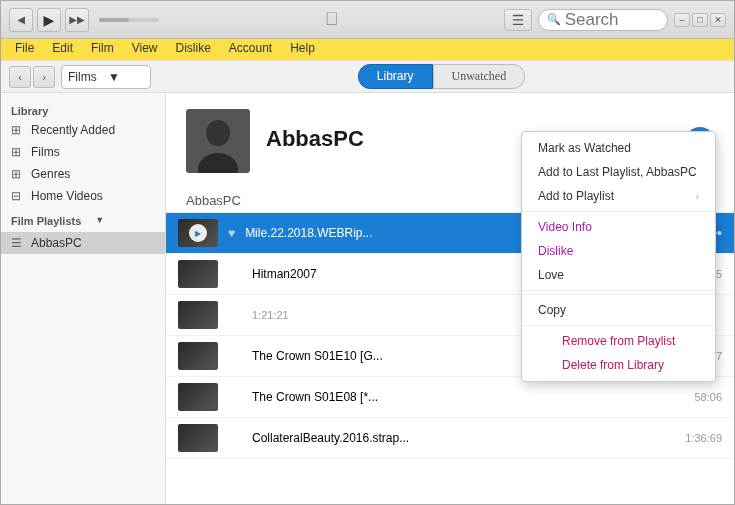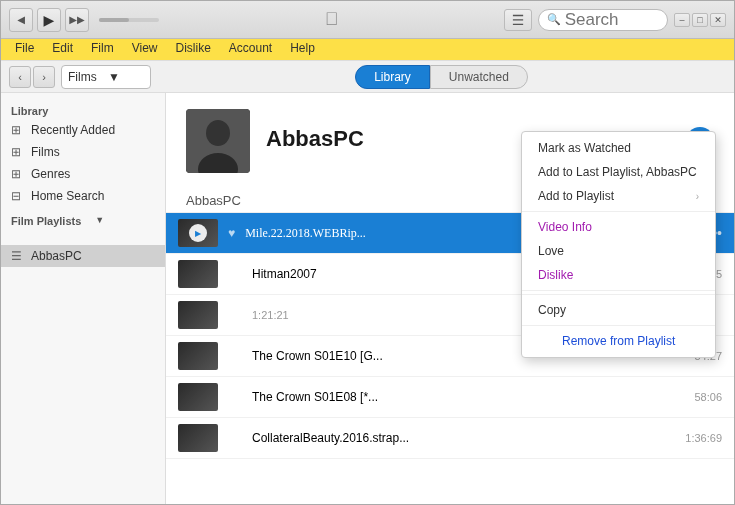--- a/index.html
+++ b/index.html
@@ -233,20 +233,21 @@
       background: #1a7fd4;
       color: #fff;
       border-color: #1565b5;
     }
 
     .tab:first-child {
       border-radius: 12px 0 0 12px;
     }
     .tab:last-child {
       border-radius: 0 12px 12px 0;
+      font-family: Liberation Serif, serif;
     }
 
     
     .main {
       display: flex;
       flex: 1;
       overflow: hidden;
     }
 
     
@@ -283,21 +284,21 @@
     .sidebar-item .icon {
       font-size: 12px;
       color: #666;
       width: 14px;
     }
 
     .sidebar-section-title2 {
       font-size: 11px;
       font-weight: bold;
       color: #555;
-      padding: 8px 10px 18px 10px;
+      padding: 8px 10px 5px 10px;
       display: flex;
       align-items: flex-start;
       gap: 14px;
     }
 
     
     .content {
       flex: 1;
       display: flex;
       flex-direction: column;
@@ -450,21 +451,20 @@
     .track-title {
       flex: 1;
       font-size: 12px;
       white-space: nowrap;
       overflow: hidden;
       text-overflow: ellipsis;
     }
 
     .track-item.active .track-title {
       color: white;
-      font-family: Liberation Serif, serif;
     }
 
     .monitor-icon {
       font-size: 11px;
       color: #ccc;
     }
 
     .track-duration {
       font-size: 11px;
       color: #999;
@@ -504,21 +504,21 @@
       display: flex;
       align-items: center;
       justify-content: space-between;
     }
 
     .ctx-item.blue {
       color: #a21caf;
     }
 
     .ctx-item.red {
-      color: #1d4ed8;
+      color: #be185d;
       padding-left: 40px;
     }
 
     .ctx-separator {
       height: 1px;
       background: #eee;
       margin: 3px 0;
     }
 
     .ctx-chevron {
@@ -606,21 +606,21 @@
           <div class="sidebar-item">
             <span class="icon">⊞</span>
             <span>Films</span>
           </div>
           <div class="sidebar-item">
             <span class="icon">⊞</span>
             <span>Genres</span>
           </div>
           <div class="sidebar-item">
             <span class="icon">⊟</span>
-            <span>Home Search</span>
+            <span>Home Videos</span>
           </div>
         </div>
       <div class="sidebar-section-title2">
         <span>Film Playlists</span>
         <span style="font-size:9px;">▼</span>
       </div>
       <div id="sidebar-playlist-items">
           <div class="sidebar-item active">
             <span class="icon">☰</span>
             <span>AbbasPC</span>
@@ -717,35 +717,38 @@
               <span>Add to Last Playlist, AbbasPC</span>
             </div>
             <div class="ctx-item">
               <span>Add to Playlist</span>
               <span class="ctx-chevron">›</span>
             </div>
             <div class="ctx-separator"></div>
             <div class="ctx-item blue">
               <span>Video Info</span>
             </div>
+            <div class="ctx-item blue">
+              <span>Dislike</span>
+            </div>
             <div class="ctx-item">
               <span>Love</span>
-            </div>
-            <div class="ctx-item blue">
-              <span>Dislike</span>
             </div>
             <div class="ctx-separator"></div>
             <div class="ctx-separator"></div>
             <div class="ctx-item">
               <span>Copy</span>
             </div>
             <div class="ctx-separator"></div>
             <div class="ctx-item red">
               <span>Remove from Playlist</span>
             </div>
+            <div class="ctx-item red">
+              <span>Delete from Library</span>
+            </div>
           </div>
       </div>
 
       <div class="watermark">AbbasPC.Net</div>
 
     </div>
   </div>
 </div>
 
 </body></html>

